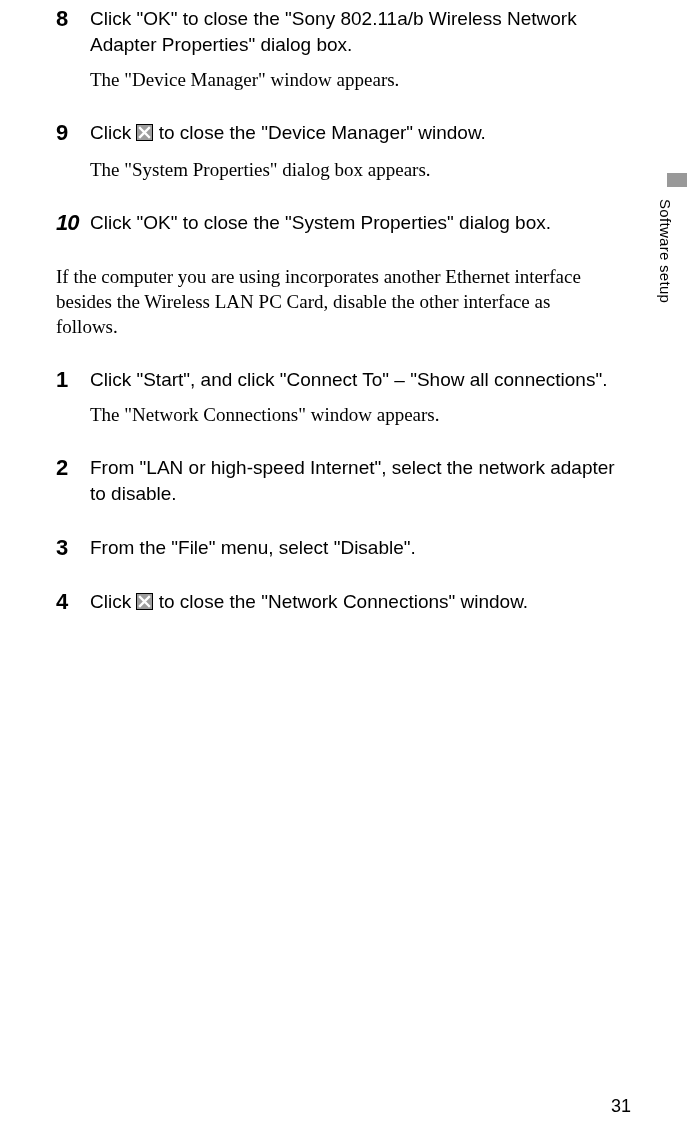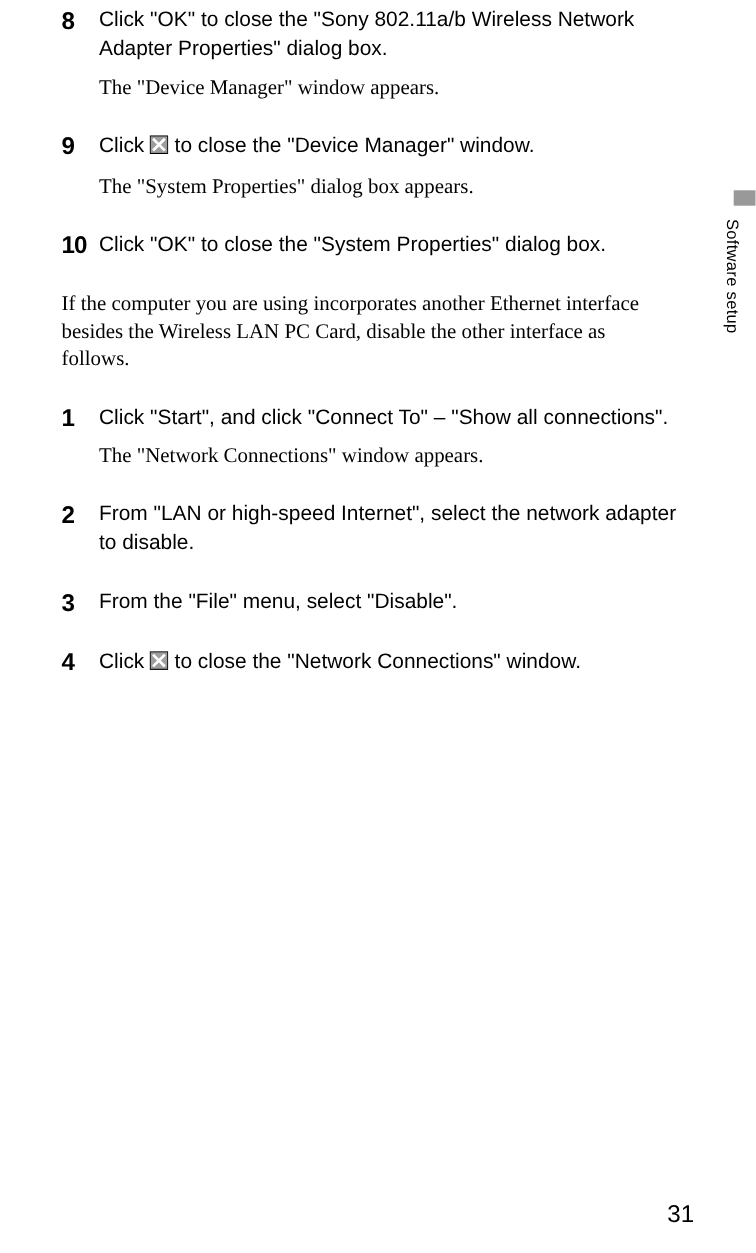--- a/index.html
+++ b/index.html
@@ -23,21 +23,21 @@
     align-items: flex-start;
   }
   .step-num {
     font-family: Arial, Helvetica, sans-serif;
     font-weight: 700;
     font-size: 22px;
     line-height: 26px;
     width: 34px;
     flex: 0 0 34px;
   }
-  .step-num.wide { letter-spacing: -1px; }
+  .step-num.wide { letter-spacing: -1px; font-style: italic; }
   .step-text {
     font-family: Arial, Helvetica, sans-serif;
     font-weight: 400;
     font-size: 19px;
     line-height: 26px;
     flex: 1 1 auto;
   }
   .step-text .inline-icon,
   .step-head .inline-icon {
     display: inline-block;
@@ -77,21 +77,21 @@
     line-height: 15px;
     writing-mode: vertical-rl;
     letter-spacing: 0.3px;
   }
 
   .page-number {
     position: absolute;
     right: 56px;
     bottom: 22px;
     font-family: Arial, Helvetica, sans-serif;
-    font-size: 22px;
+    font-size: 18px;
   }
 </style>
 </head>
 <body>
 
 <div class="page">
   <div class="side-tab"></div>
   <div class="side-label">Software setup</div>
 
   <div class="content">

